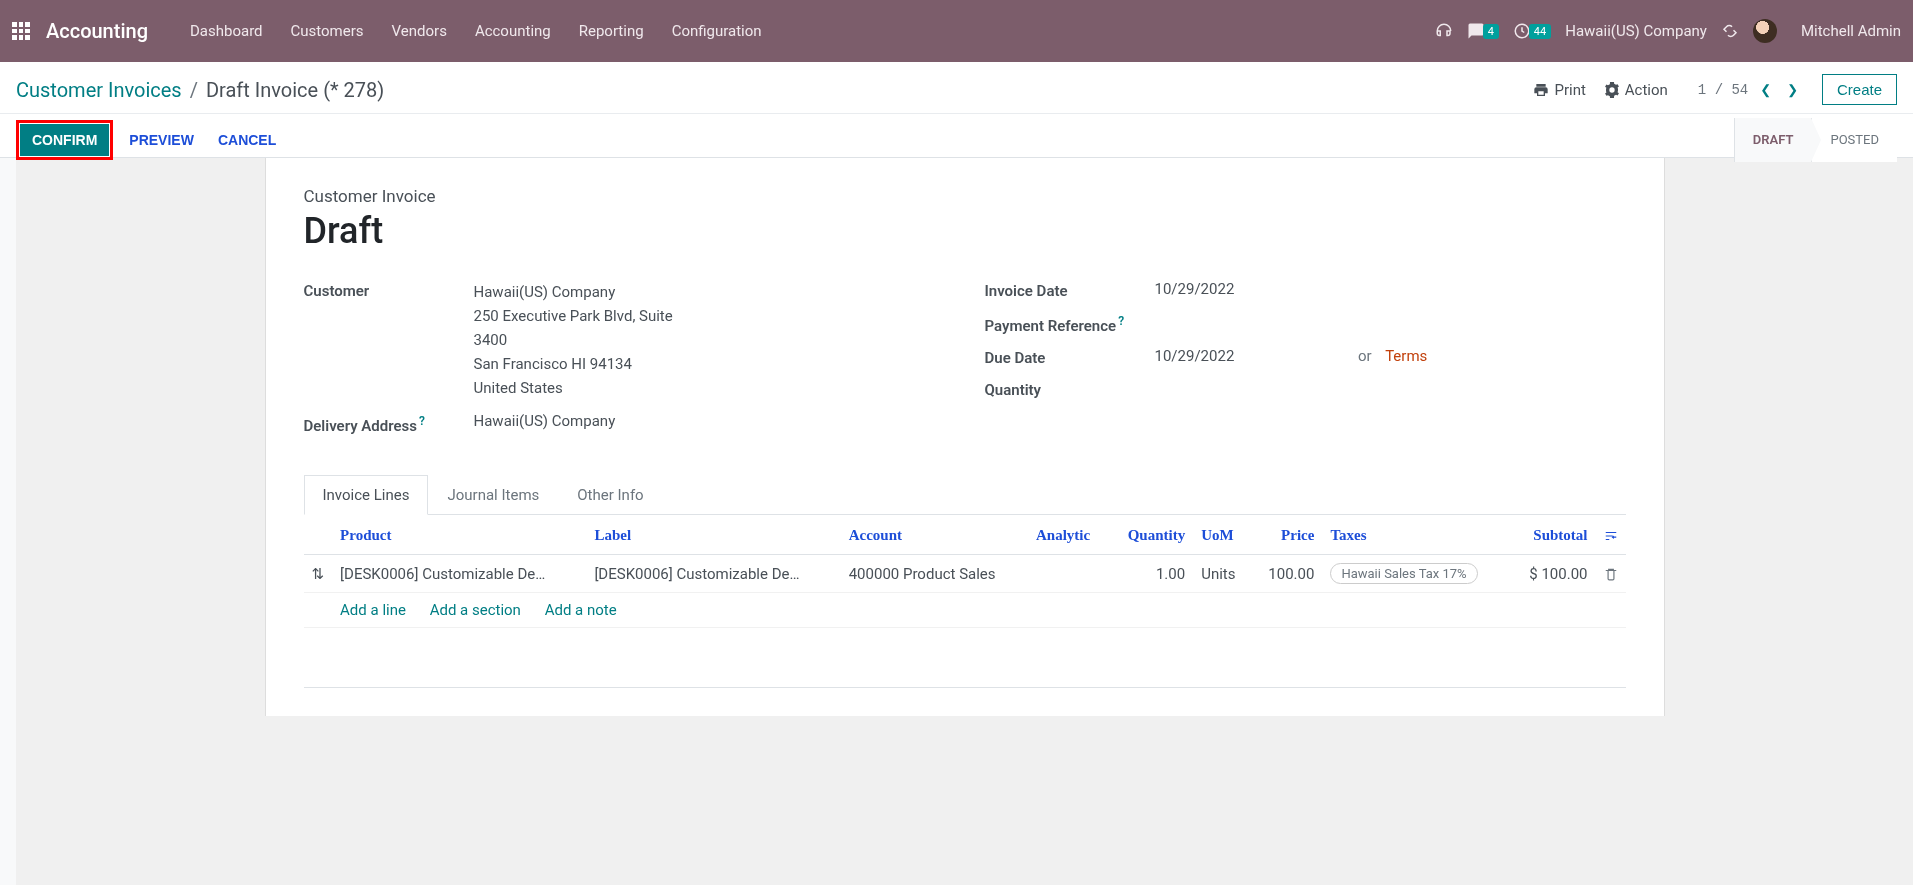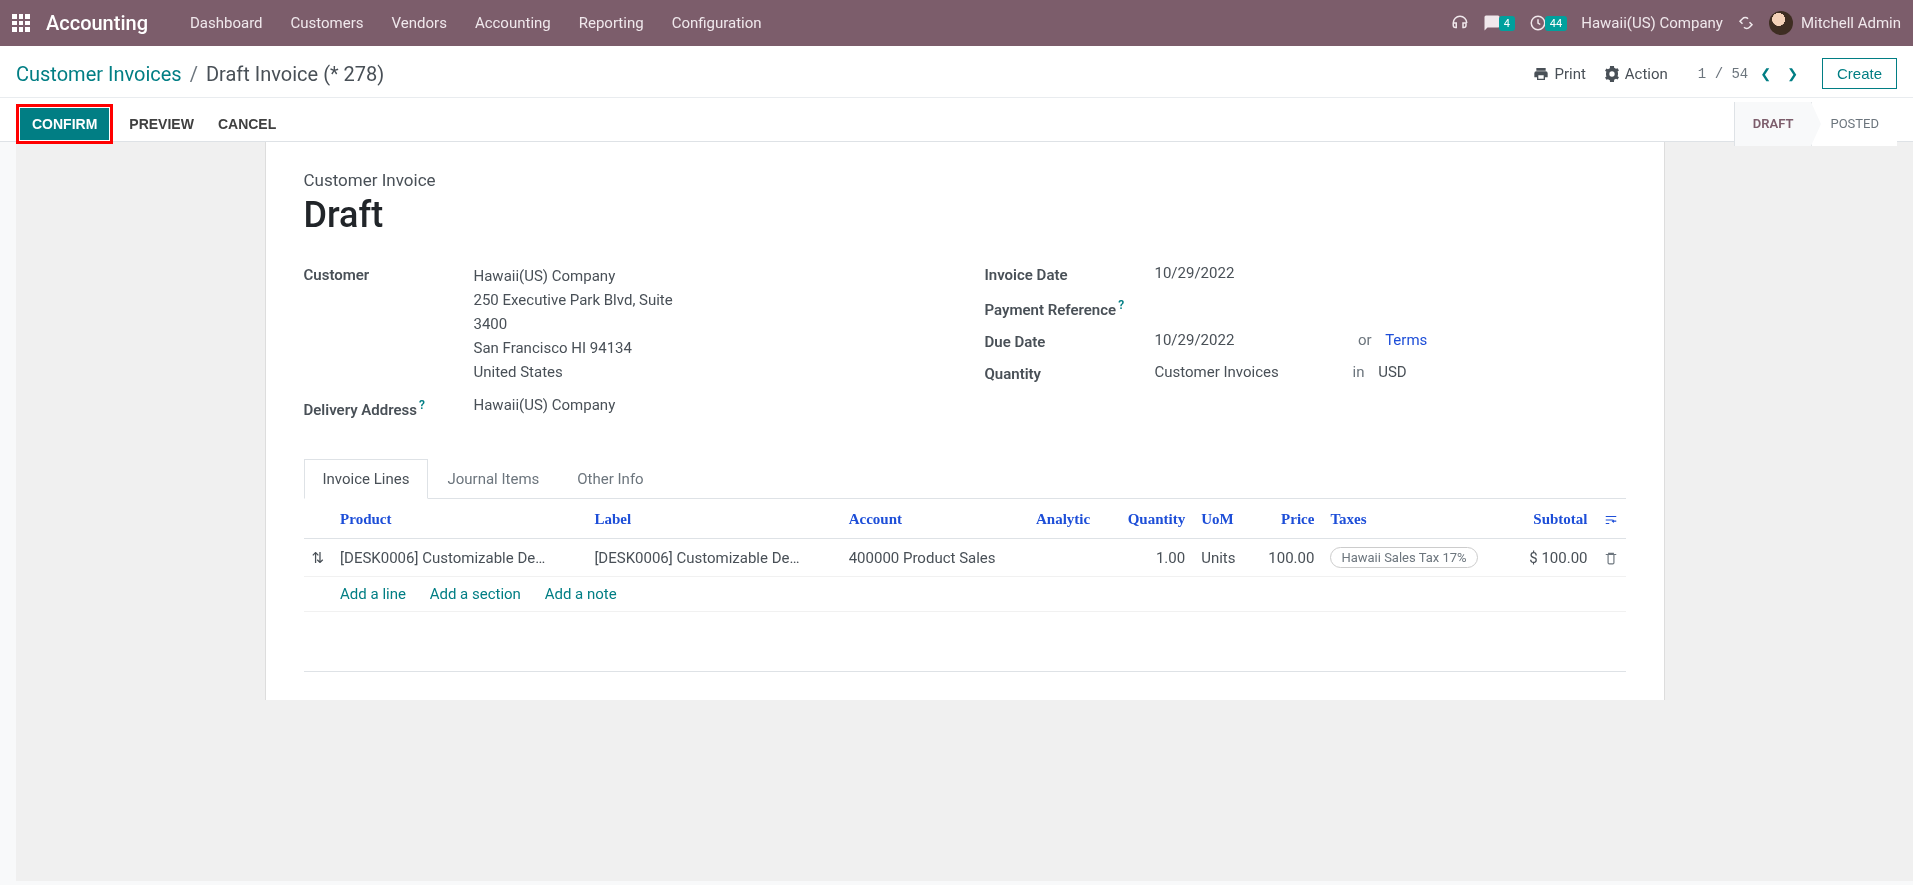--- a/index.html
+++ b/index.html
@@ -1,19 +1,19 @@
 <!DOCTYPE html>
 <html><head>
 <meta charset="utf-8">
 <style>
 * { box-sizing: border-box; margin: 0; padding: 0; }
 body { font-family: -apple-system, BlinkMacSystemFont, "Segoe UI", Roboto, sans-serif; font-size: 14px; color: #212529; background: #f8f9fa; }
 
 
-.topnav { background: #7c5d6b; color: #fff; height: 46px; display: flex; align-items: center; padding: 0 12px; }
+.topnav { background: #7c5d6b; color: #fff; height: 62px; display: flex; align-items: center; padding: 0 12px; }
 .apps-grid { width: 18px; height: 18px; display: grid; grid-template-columns: repeat(3,1fr); grid-template-rows: repeat(3,1fr); gap: 2px; margin-right: 16px; cursor: pointer; }
 .apps-grid span { background: #fff; }
 .brand { font-size: 20px; font-weight: 500; margin-right: 28px; }
 .nav-item { padding: 0 14px; font-size: 15px; color: #f0e8ec; cursor: pointer; }
 .nav-spacer { flex: 1; }
 .systray { display: flex; align-items: center; gap: 14px; }
 .sys-icon { color: #f0e8ec; cursor: pointer; display: flex; align-items: center; }
 .badge { background: #00a09d; color: #fff; font-size: 11px; padding: 1px 5px; border-radius: 3px; margin-left: -2px; }
 .avatar { width: 24px; height: 24px; border-radius: 50%; background: radial-gradient(circle at 40% 35%, #f4d1b8 30%, #3e2d22 31%); display: inline-block; }
 
@@ -23,21 +23,21 @@
 .breadcrumb { font-size: 20px; color: #017e84; display: flex; align-items: center; gap: 8px; }
 .breadcrumb .sep { color: #6c757d; }
 .breadcrumb .current { color: #495057; }
 .cp-spacer { flex: 1; }
 .cp-btn { display: inline-flex; align-items: center; gap: 5px; color: #495057; font-size: 15px; cursor: pointer; margin-left: 18px; }
 .pager { display: flex; align-items: center; gap: 8px; margin-left: 30px; color: #6c757d; font-family: Liberation Mono, monospace; }
 .pager-btn { color: #017e84; font-size: 18px; cursor: pointer; padding: 0 4px; }
 .create-btn { border: 1px solid #017e84; color: #017e84; background: #fff; padding: 6px 14px; margin-left: 20px; font-size: 15px; cursor: pointer; }
 
 .cp-row2 { display: flex; align-items: center; padding: 8px 16px 0 16px; border-top: 1px solid #e9ecef; height: 44px; }
-.statusbar-btn { text-transform: uppercase; font-size: 14px; font-weight: 600; color: #404040; padding: 8px 12px; cursor: pointer; background: transparent; border: none; }
+.statusbar-btn { text-transform: uppercase; font-size: 14px; font-weight: 600; color: #1d4ed8; padding: 8px 12px; cursor: pointer; background: transparent; border: none; }
 .statusbar-btn.primary { background: #017e84; color: #fff; }
 .highlight-box { border: 3px solid #ff0000; padding: 1px; margin-right: 4px; }
 .status-steps { margin-left: auto; display: flex; align-items: center; }
 .step { height: 44px; padding: 0 18px; display: flex; align-items: center; color: #6c757d; font-size: 13px; text-transform: uppercase; border-left: 1px solid #dee2e6; position: relative; background: #fff; }
 .step.active { color: #7c5d6b; font-weight: 600; background: #f8f9fa; }
 .step.active::after { content:''; position:absolute; right:-10px; top:50%; transform:translateY(-50%); border-left:10px solid #f8f9fa; border-top:22px solid transparent; border-bottom:22px solid transparent; z-index:1; }
 
 
 .form-wrap { padding: 0 16px; background: #f0f0f0; height: calc(885px - 46px - 100px); overflow-y: scroll; margin-left: 16px; }
 .sheet { background: #fff; max-width: 1400px; margin: 0 auto; padding: 28px 38px; border-left: 1px solid #ddd; border-right: 1px solid #ddd; }
@@ -45,21 +45,21 @@
 .doc-title { font-size: 36px; font-weight: 500; color: #212529; margin-bottom: 28px; }
 
 .form-cols { display: flex; gap: 40px; margin-bottom: 28px; }
 .form-col { flex: 1; }
 .form-row { display: flex; margin-bottom: 12px; align-items: flex-start; }
 .form-label { width: 170px; color: #495057; font-weight: 600; font-size: 15px; padding-top: 2px; }
 .form-label .help { color: #017e84; font-size: 12px; vertical-align: super; margin-left: 2px; }
 .form-value { flex: 1; font-size: 15px; color: #495057; }
 .form-value .addr-line { display: block; line-height: 1.6; }
 .form-value .inline-sep { color: #6c757d; margin: 0 10px; }
-.form-value .placeholder { color: #1d4ed8; }
+.form-value .placeholder { color: #c2410c; }
 
 
 .tabs { display: flex; border-bottom: 1px solid #dee2e6; }
 .tab { padding: 10px 18px; font-size: 15px; color: #6c757d; cursor: pointer; border: 1px solid transparent; border-bottom: none; }
 .tab.active { color: #495057; border-color: #dee2e6; border-bottom: 1px solid #fff; margin-bottom: -1px; background: #fff; }
 
 
 .lines-table { width: 100%; border-collapse: collapse; margin-top: 2px; }
 .lines-table th { text-align: left; padding: 10px 8px; font-size: 15px; color: #1d4ed8; border-bottom: 1px solid #dee2e6; font-weight: 600; font-family: Liberation Serif, serif; }
 .lines-table th.num, .lines-table td.num { text-align: right; }
@@ -117,21 +117,21 @@
           <path d="M12 7v5l3 2"></path>
         </svg>
       <span class="badge">44</span>
     </div>
     <div class="sys-icon" style="font-size:15px">Hawaii(US) Company</div>
     <div class="sys-icon">
         <svg width="18" height="18" viewBox="0 0 24 24" fill="none" stroke="currentColor" stroke-width="2">
           <path d="M14.7 6.3a5 5 0 00-7.4 0L4 9.6l3.3 3.3M9.3 17.7a5 5 0 007.4 0l3.3-3.3-3.3-3.3"></path>
         </svg>
       </div>
-    <div class="sys-icon" style="gap:8px">
+    <div class="sys-icon" style="gap:24px">
       <span class="avatar"></span>
       <span style="font-size:15px">Mitchell Admin</span>
     </div>
   </div>
 </div>
 
 <div class="cp">
   <div class="cp-row1">
     <div class="breadcrumb">
       <span>Customer Invoices</span>
@@ -204,25 +204,20 @@
         <div class="form-row">
           <div class="form-label">Due Date</div>
           <div class="form-value">
             <span>10/29/2022</span>
             <span class="inline-sep" style="margin-left:120px">or</span>
             <span class="placeholder">Terms</span>
           </div>
         </div>
         <div class="form-row">
           <div class="form-label">Quantity</div>
-          <div class="form-value">
-            <span>Customer Invoices</span>
-            <span class="inline-sep" style="margin-left:70px">in</span>
-            <span>USD</span>
-          </div>
         </div>
       </div>
     </div>
 
     <div class="tabs">
       <div class="tab active">Invoice Lines</div>
       <div class="tab">Journal Items</div>
       <div class="tab">Other Info</div>
     </div>
 

